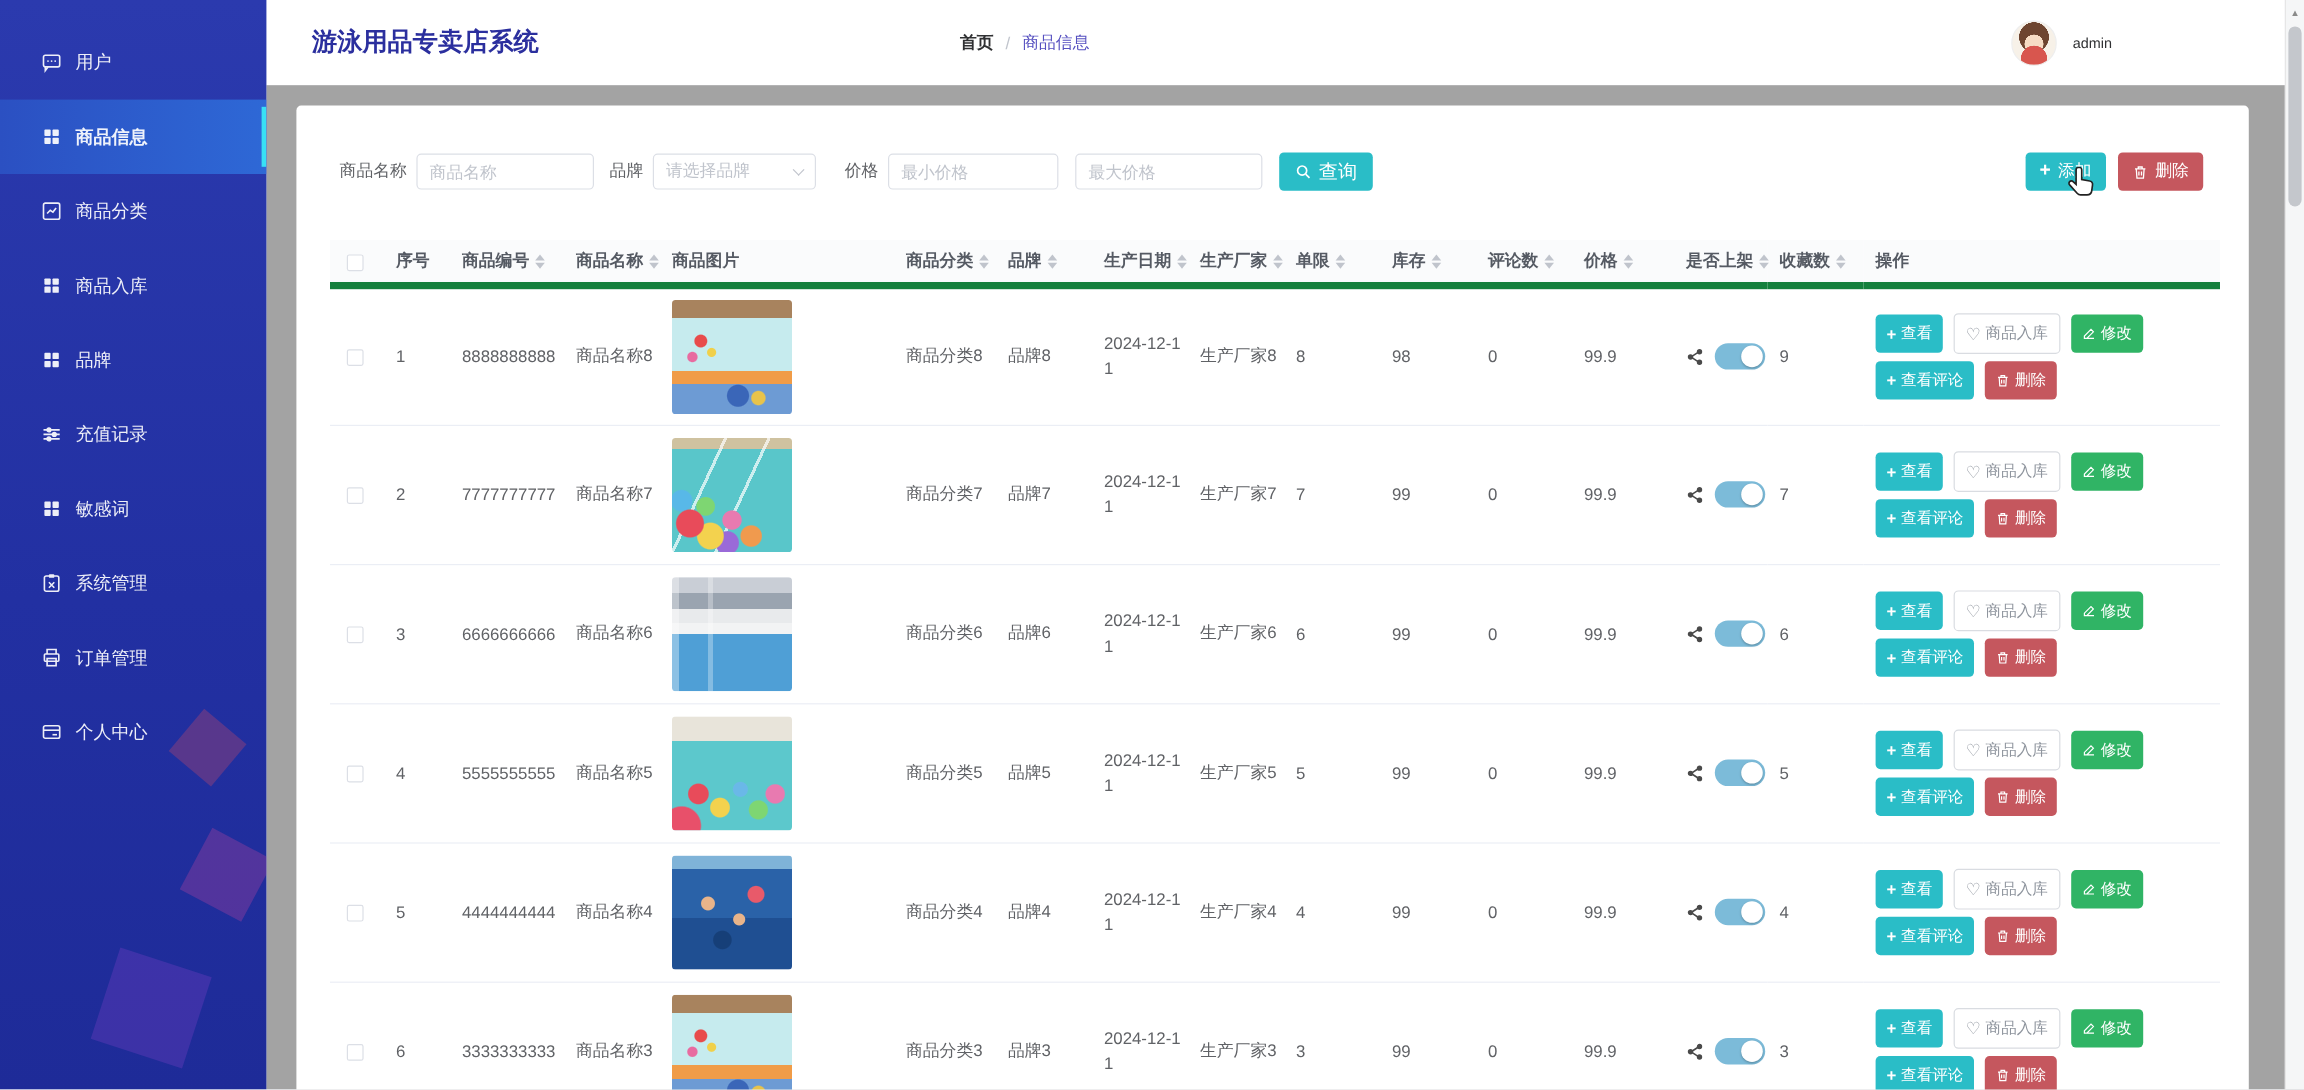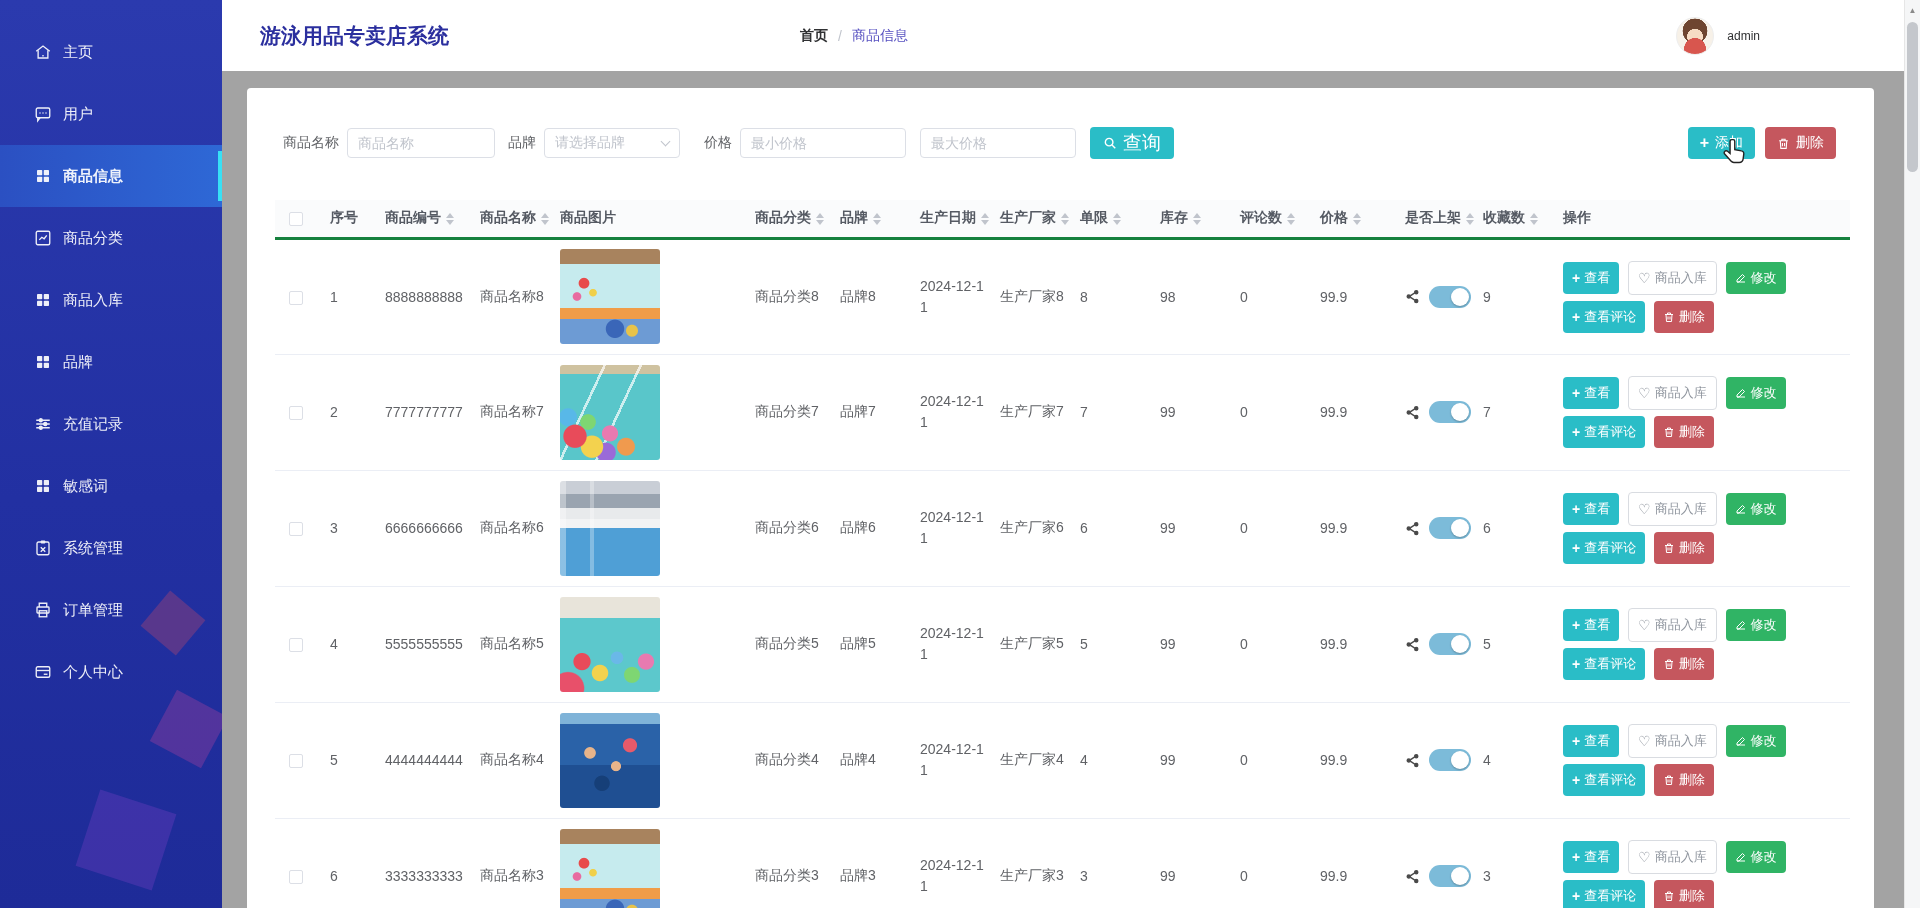--- a/index.html
+++ b/index.html
@@ -40,37 +40,37 @@
   
   .content { position:absolute; top:71px; left:0; right:0; bottom:0; background:#a3a3a3; }
   .panel { position:absolute; left:25px; top:17px; width:1627px; height:1100px; background:#fff; border-radius:4px; }
 
   
   .filters { display:flex; align-items:center; padding:39px 38px 0 36px; }
   .flabel { font-size:14px; color:#606266; margin-right:8px; white-space:nowrap; }
   .finput { height:30px; border:1px solid #dcdfe6; border-radius:4px; padding:0 10px; font-size:14px;
     color:#606266; outline:none; font-family:"Liberation Sans", sans-serif; }
   .finput::placeholder { color:#c0c4cc; }
-  .w148 { width:148px; margin-right:13px; } .w146a { width:166px; margin-right:14px; } .w146b { width:156px; margin-right:14px; }
+  .w148 { width:148px; margin-right:13px; } .w146a { width:142px; margin-right:14px; } .w146b { width:156px; margin-right:14px; }
   .selectbox { width:136px; height:30px; border:1px solid #dcdfe6; border-radius:4px; margin-right:24px;
     display:flex; align-items:center; justify-content:space-between; padding:0 10px; cursor:pointer; }
   .selectbox .ph { font-size:14px; color:#c0c4cc; }
   .caret { width:7px; height:7px; border:solid #c0c4cc; border-width:0 1.5px 1.5px 0; transform:rotate(45deg); margin-top:-4px; }
   .btn { border:none; border-radius:4px; cursor:pointer; display:inline-flex; align-items:center; gap:6px;
     font-family:"Liberation Sans", sans-serif; }
-  .btn-search { height:32px; padding:0 13px; background:#2abdc7; color:#fff; font-size:19px; }
+  .btn-search { height:32px; padding:0 13px; background:#2abdc7; color:#fff; font-size:16px; }
   .spacer { flex:1; }
   .btn-add { height:32px; padding:0 12px; background:#2abdc7; color:#fff; font-size:14px; margin-right:10px; }
   .btn-del-top { height:32px; padding:0 12px; background:#c5575e; color:#fff; font-size:14px; }
   .plusg { font-size:16px; font-weight:bold; line-height:1; }
 
   
   .tablewrap { margin:41px 0 0 28px; }
   table { border-collapse:collapse; table-layout:fixed; width:1575px; font-size:14px; }
-  thead th { height:38px; background:#fafbfc; border-bottom:3px solid #15803d; font-weight:bold;
+  thead th { height:38px; background:#fafbfc; border-bottom:6px solid #15803d; font-weight:bold;
     color:#555a63; text-align:left; padding-left:10px; white-space:nowrap; }
   tbody td { height:116px; border-bottom:1px solid #ebeef5; padding-left:10px; color:#606266; }
   .cb { display:inline-block; width:14px; height:14px; border:1px solid #dcdfe6; border-radius:2px; background:#fff; cursor:pointer; vertical-align:middle; }
   th.cbcol, td.cbcol { padding-left:14px; }
   .sort { display:inline-flex; flex-direction:column; margin-left:5px; vertical-align:middle; cursor:pointer; }
   .sort i { display:block; width:0; height:0; border-left:4px solid transparent; border-right:4px solid transparent; }
   .sort .up { border-bottom:5px solid #c0c4cc; margin-bottom:2px; }
   .sort .down { border-top:5px solid #c0c4cc; }
   .scene { width:100px; height:95px; border-radius:3px; }
   .scene-playroom { background:
@@ -131,28 +131,20 @@
   
   .cursor { position:absolute; left:1722px; top:138px; width:26px; height:30px; z-index:99; pointer-events:none; }
 </style>
 </head>
 <body>
 
 <div class="sidebar">
   <div class="nav">
     <div class="nav-item">
       <svg class="nicon" viewBox="0 0 24 24" fill="none" stroke="#fff" stroke-width="1.8">
-          <path d="M3 11 12 4l9 7"></path>
-          <path d="M5.5 9.8V20h13V9.8"></path>
-          <path d="M12 16v2"></path>
-        </svg>
-      <span>主页</span>
-    </div>
-    <div class="nav-item">
-      <svg class="nicon" viewBox="0 0 24 24" fill="none" stroke="#fff" stroke-width="1.8">
           <rect x="3" y="4" width="18" height="13" rx="2"></rect>
           <path d="M8 17l-3 4v-4"></path>
           <circle cx="8" cy="10.5" r="1" fill="#fff" stroke="none"></circle>
           <circle cx="12" cy="10.5" r="1" fill="#fff" stroke="none"></circle>
           <circle cx="16" cy="10.5" r="1" fill="#fff" stroke="none"></circle>
         </svg>
       <span>用户</span>
     </div>
     <div class="nav-item active">
       <svg class="nicon" viewBox="0 0 24 24" fill="#fff">

